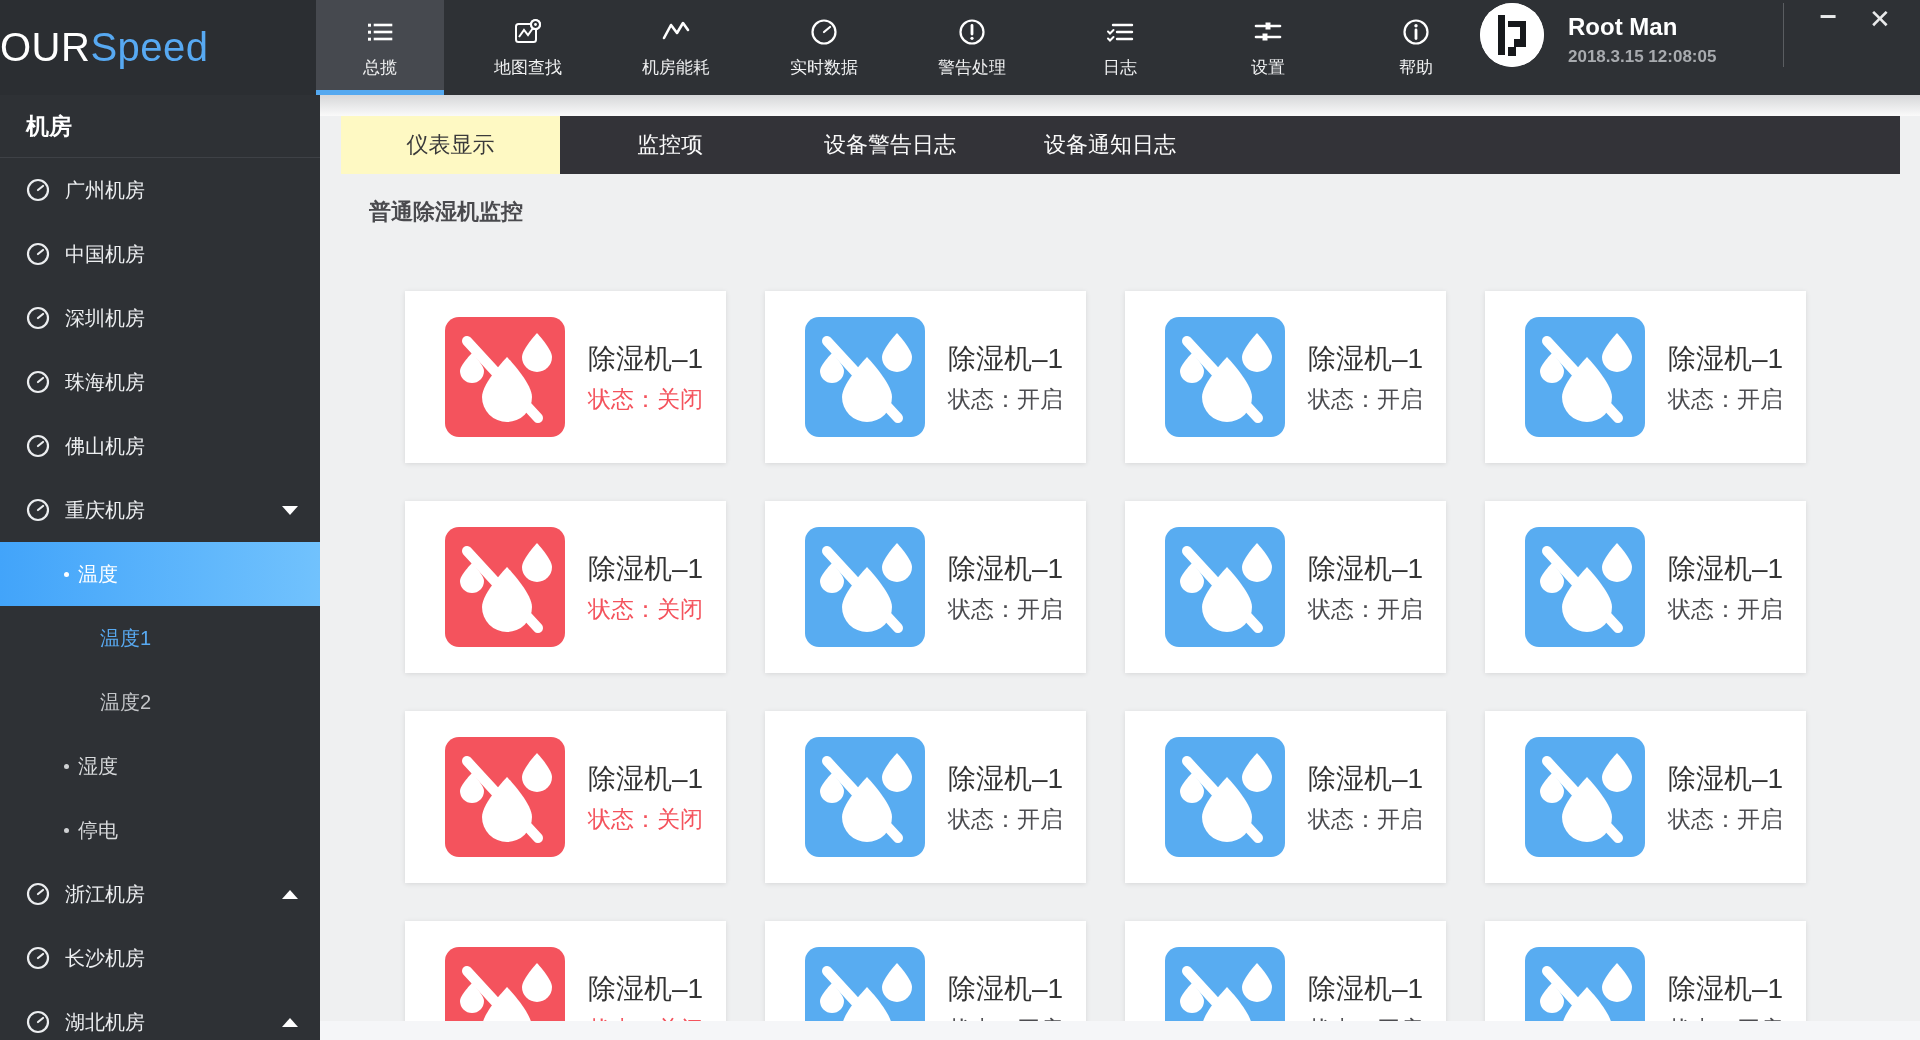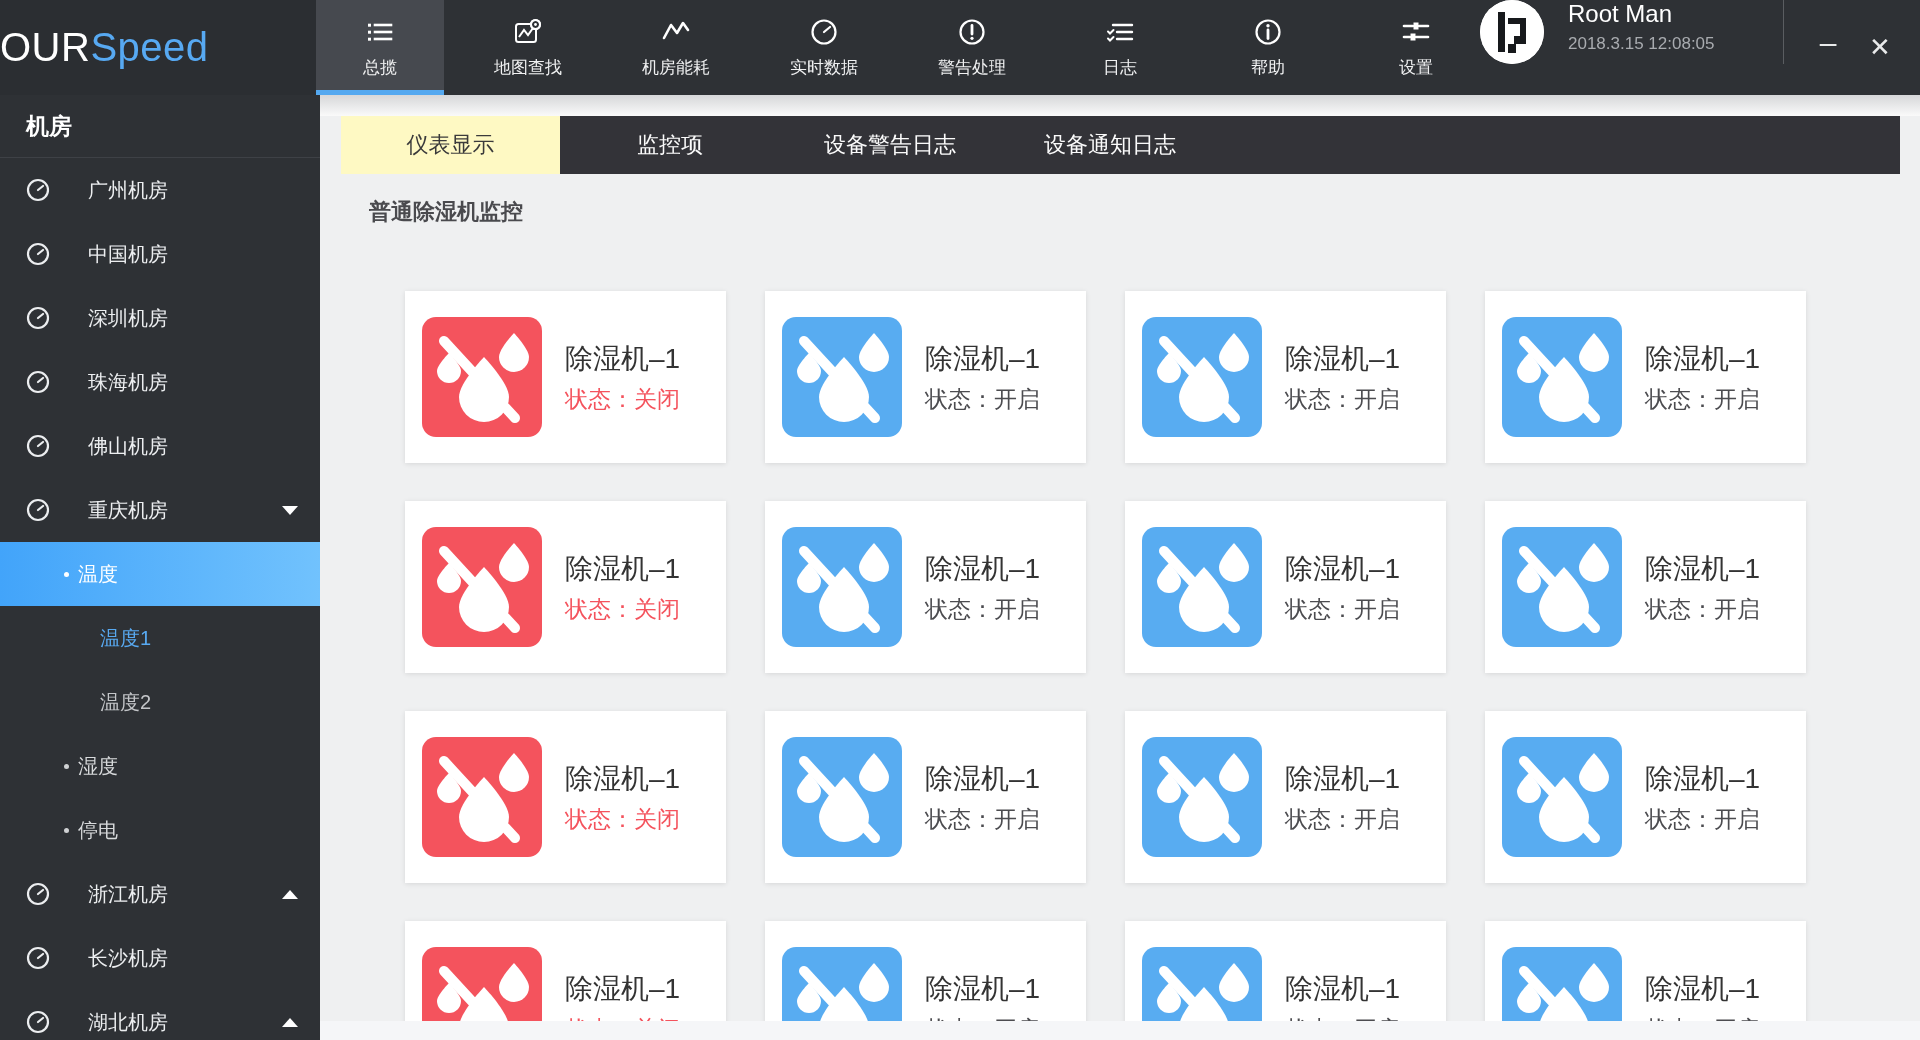--- a/index.html
+++ b/index.html
@@ -19,42 +19,42 @@
   .nav { display:flex; height:95px;gap:20px; }
   .nav-item { width:128px; height:95px; display:flex; flex-direction:column;
               align-items:center; justify-content:center; gap:9px; position:relative;
               color:#f0f1f2; cursor:pointer; }
   .nav-item.active { background:#46494f; }
   .nav-item.active::after { content:""; position:absolute; left:0; bottom:0;
               width:100%; height:5px; background:#54a8f0; }
   .nav-item svg { width:30px; height:30px; display:block; }
   .nav-label { font-size:17px; }
 
-  .header-right { margin-left:auto; display:flex; align-items:flex-start; height:67px; }
+  .header-right { margin-left:auto; display:flex; align-items:flex-end; height:67px;font-weight:bold; }
   .avatar { width:64px; height:64px; border-radius:50%; background:#ffffff;
             position:relative; overflow:hidden; flex:0 0 auto; }
   .avatar svg { width:64px; height:64px; display:block; }
   .user-meta { margin-left:24px; display:flex; flex-direction:column; gap:6px; width:215px; }
   .user-name { color:#ffffff; font-size:24px; }
   .user-date { color:#a8abaf; font-size:17px; }
   .vdivider { width:1px; height:64px; background:#5a5d61; margin-right:18px; }
   .winbtn { width:52px; height:95px; display:flex; align-items:center; justify-content:center;
             color:#e9eaeb; cursor:pointer; }
   .winbtn.min { font-size:30px; padding-bottom:10px; }
   .winbtn.close { font-size:26px; margin-right:14px; }
 
   
   .sidebar { position:absolute; left:0; top:95px; width:320px; height:945px;
              background:#2e3135; z-index:4; overflow:hidden; }
   .side-title { height:63px; display:flex; align-items:center; padding-left:26px;
                 color:#ffffff; font-size:23px; font-weight:bold;
                 border-bottom:1px solid #3e4146; }
   .srow { height:64px; display:flex; align-items:center; position:relative;
           color:#eceef0; font-size:20px; cursor:pointer; }
-  .srow.room { padding-left:26px;gap:23px; }
+  .srow.room { padding-left:26px; }
   .srow.room .gauge { width:24px; height:24px; margin-right:15px; flex:0 0 auto; }
   .srow.room .gauge svg { width:24px; height:24px; display:block; }
   .srow.sub { padding-left:64px; color:#d8dadc; }
   .srow.sub .dot { width:5px; height:5px; border-radius:50%; background:#cfd1d3;
                    margin-right:9px; flex:0 0 auto; }
   .srow.sub.selected { background:linear-gradient(90deg,#42a4fa 0%,#71c2fd 100%);
                        color:#ffffff; }
   .srow.sub.selected .dot { background:#ffffff; }
   .srow.subsub { padding-left:100px; color:#c4c6c9; }
   .srow.subsub.hl { color:#58a9f1; }
@@ -75,21 +75,21 @@
   .tab.active { width:219px; background:#fef9c3; color:#3b3b3b; font-weight:500; }
   .tabs .dark-bar { flex:1; background:#333338; display:flex; }
   .dark-bar .tab { width:220px; color:#fbfbfb; }
   .section-title { position:absolute; left:49px; top:102px; font-size:22px;
                    font-weight:bold; color:#4a4a4e; }
 
   .grid { position:absolute; left:85px; top:196px; width:1401px;
           display:grid; grid-template-columns:repeat(4,321px);
           grid-auto-rows:172px; column-gap:39px; row-gap:38px; }
   .card { background:#ffffff; box-shadow:0 1px 5px rgba(0,0,0,.10);
-          display:flex; align-items:center; padding-left:17px; cursor:pointer; }
+          display:flex; align-items:center; padding-left:17px; cursor:pointer;justify-content:center; }
   .dicon { width:120px; height:120px; border-radius:14px; flex:0 0 auto; }
   .dicon svg { width:120px; height:120px; display:block; }
   .dicon.off { background:#f4535d; }
   .dicon.on  { background:#58acf1; }
   .ctext { margin-left:23px; }
   .ctitle { font-size:28px; color:#333333; font-weight:500; }
   .cstatus { font-size:23px; margin-top:6px; }
   .cstatus.off { color:#f4535d; }
   .cstatus.on  { color:#4c4c50; }
 
@@ -185,40 +185,40 @@
               <polyline points="3,14.5 5,16.5 8.5,13" stroke-width="2"></polyline>
               <line x1="12" y1="15" x2="27" y2="15"></line>
               <polyline points="3,21.5 5,23.5 8.5,20" stroke-width="2"></polyline>
               <line x1="12" y1="22" x2="27" y2="22"></line>
             </svg>
         </span>
         <span class="nav-label">日志</span>
       </div>
       <div class="nav-item">
         <span>
-          <svg viewBox="0 0 30 30" fill="none" stroke="#fff">
-              <circle cx="15" cy="15" r="11.5" stroke-width="2.2"></circle>
-              <line x1="15" y1="13" x2="15" y2="21.5" stroke-width="2.8" stroke-linecap="round"></line>
-              <circle cx="15" cy="8.8" r="1.7" fill="#fff" stroke="none"></circle>
-            </svg>
-        </span>
-        <span class="nav-label">帮助</span>
-      </div>
-      <div class="nav-item">
-        <span>
           <svg viewBox="0 0 30 30" fill="none" stroke="#fff" stroke-width="2.6" stroke-linecap="round">
               <line x1="3" y1="9" x2="12" y2="9"></line>
               <line x1="18" y1="9" x2="27" y2="9"></line>
               <rect x="12.5" y="5.5" width="5" height="7" fill="#fff" stroke="none"></rect>
               <line x1="3" y1="20" x2="9" y2="20"></line>
               <line x1="15" y1="20" x2="27" y2="20"></line>
               <rect x="9.5" y="16.5" width="5" height="7" fill="#fff" stroke="none"></rect>
             </svg>
         </span>
         <span class="nav-label">设置</span>
+      </div>
+      <div class="nav-item">
+        <span>
+          <svg viewBox="0 0 30 30" fill="none" stroke="#fff">
+              <circle cx="15" cy="15" r="11.5" stroke-width="2.2"></circle>
+              <line x1="15" y1="13" x2="15" y2="21.5" stroke-width="2.8" stroke-linecap="round"></line>
+              <circle cx="15" cy="8.8" r="1.7" fill="#fff" stroke="none"></circle>
+            </svg>
+        </span>
+        <span class="nav-label">帮助</span>
       </div>
     </div>
 
     <div class="header-right">
       <div class="avatar">
         <svg viewBox="0 0 64 64">
           <circle cx="32" cy="32" r="32" fill="#fff"></circle>
           <rect x="18" y="12" width="7" height="40" fill="#17191c"></rect>
           <path d="M28 18 h18 v26 h-12 v-8 h6 v-12 h-12 Z" fill="#17191c"></path>
           <rect x="28" y="44" width="8" height="9" fill="#17191c"></rect>

